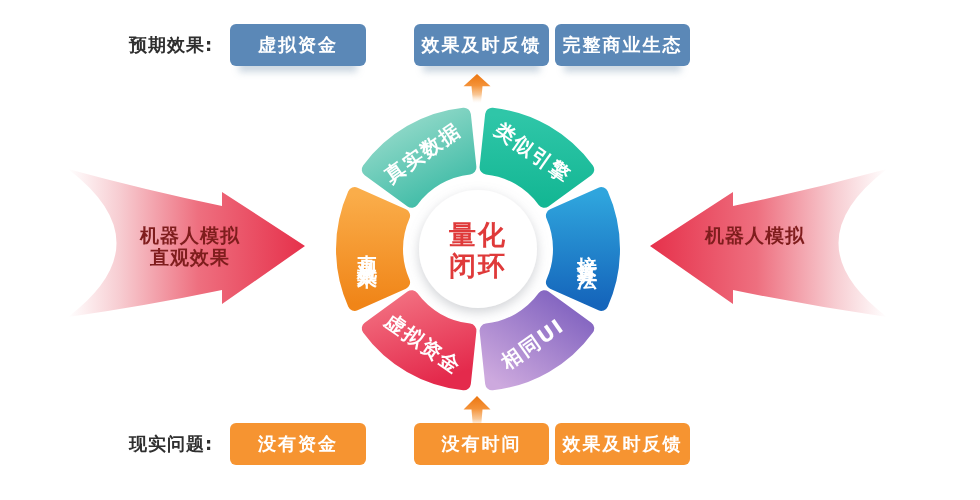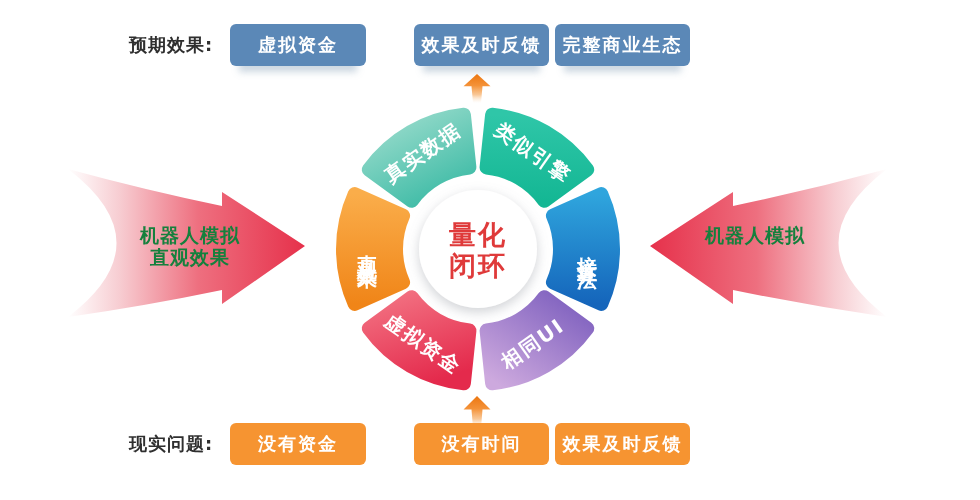--- a/index.html
+++ b/index.html
@@ -41,21 +41,21 @@
   #center-text{
     position:absolute;left:478px;top:250px;transform:translate(-50%,-50%);
     color:var(--center-text-red,#DF3A3A);font-size:27px;font-weight:bold;
     line-height:31px;text-align:center;letter-spacing:2px;
   }
   
   .big-arrow-svg{position:absolute;top:160px;width:260px;height:175px;}
   #left-arrow-svg{left:55px;}
   #right-arrow-svg{left:640px;}
   .arrow-label{
-    position:absolute;top:224px;width:170px;text-align:center;color:#15803d;
+    position:absolute;top:224px;width:170px;text-align:center;color:#7f1d1d;
     font-weight:bold;font-size:19px;line-height:22px;letter-spacing:1px;
   }
   #left-arrow-label{left:105px;}
   #right-arrow-label{left:670px;}
   
   .connector{position:absolute;width:30px;}
   #connector-top{left:462px;top:73px;height:30px;}
   #connector-bottom{left:462px;top:395px;height:33px;}
   
   #ring-svg{position:absolute;left:318px;top:89px;width:320px;height:320px;}

